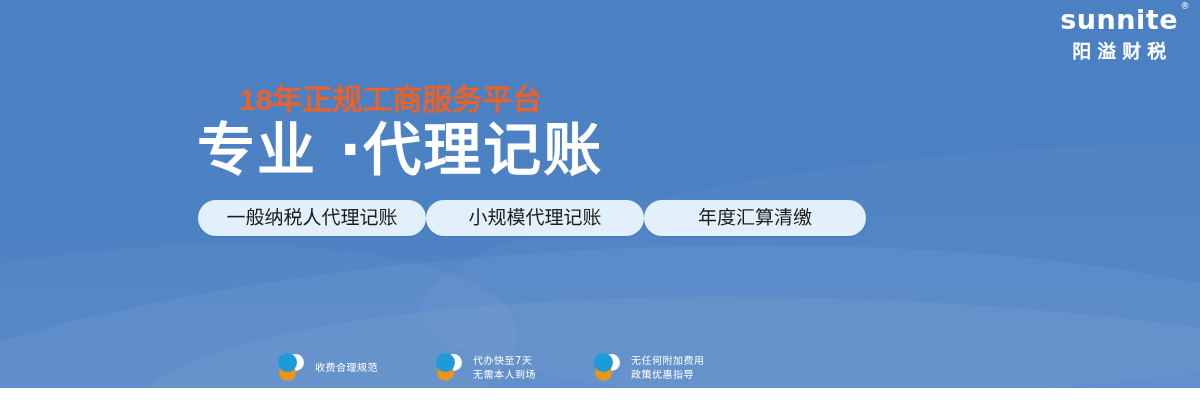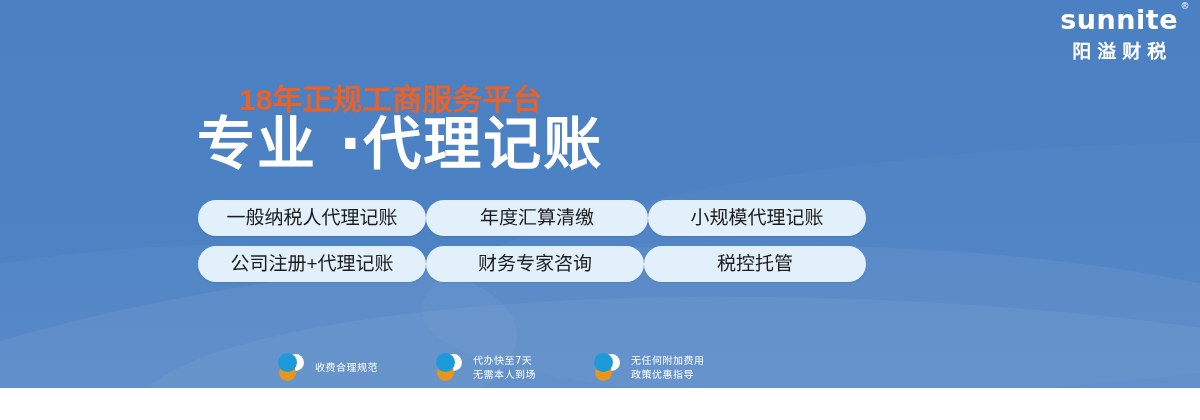--- a/index.html
+++ b/index.html
@@ -103,21 +103,21 @@
     font-size: 30px;
     font-weight: 700;
     letter-spacing: 0px;
     font-family: Liberation Sans, sans-serif;
     white-space: nowrap;
     margin-left: 38px;
   }
   .headline {
     position: absolute;
     left: 197px;
-    top: 114px;
+    top: 120px;
     color: #ffffff;
     font-size: 58px;
     font-weight: 700;
     letter-spacing: 2px;
     line-height: 1.05;
     white-space: nowrap;
     font-family: "DejaVu Sans", "Liberation Sans", sans-serif;
   }
 
   
@@ -216,27 +216,22 @@
     <div class="logo-word">sunnite<span class="logo-reg">®</span></div>
     <div class="logo-sub">阳溢财税</div>
   </div>
 
   <div class="kicker">18年正规工商服务平台</div>
   <div class="headline">专业 ·代理记账</div>
 
   <div class="pill-grid">
     <div class="pill-row">
       <div class="pill w1">一般纳税人代理记账</div>
+      <div class="pill w2">小规模代理记账</div>
       <div class="pill w3">年度汇算清缴</div>
-      <div class="pill w2">小规模代理记账</div>
-    </div>
-    <div class="pill-row">
-      <div class="pill w1">公司注册+代理记账</div>
-      <div class="pill w2">财务专家咨询</div>
-      <div class="pill w3">税控托管</div>
     </div>
   </div>
 
   <div class="features">
 
     <div class="feature">
       <div class="feat-icon">
         <span class="moon"></span>
         <span class="drop"></span>
         <span class="dot"></span>

